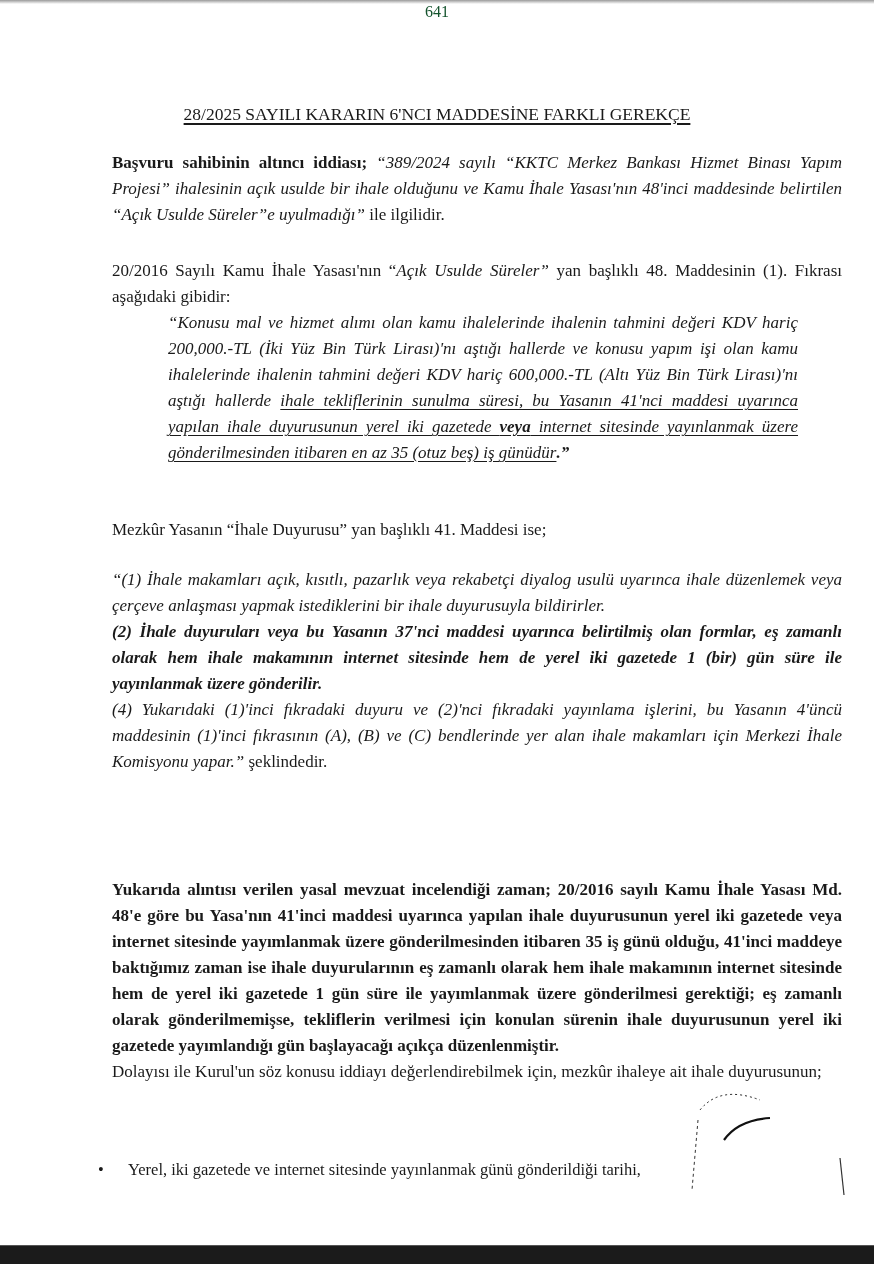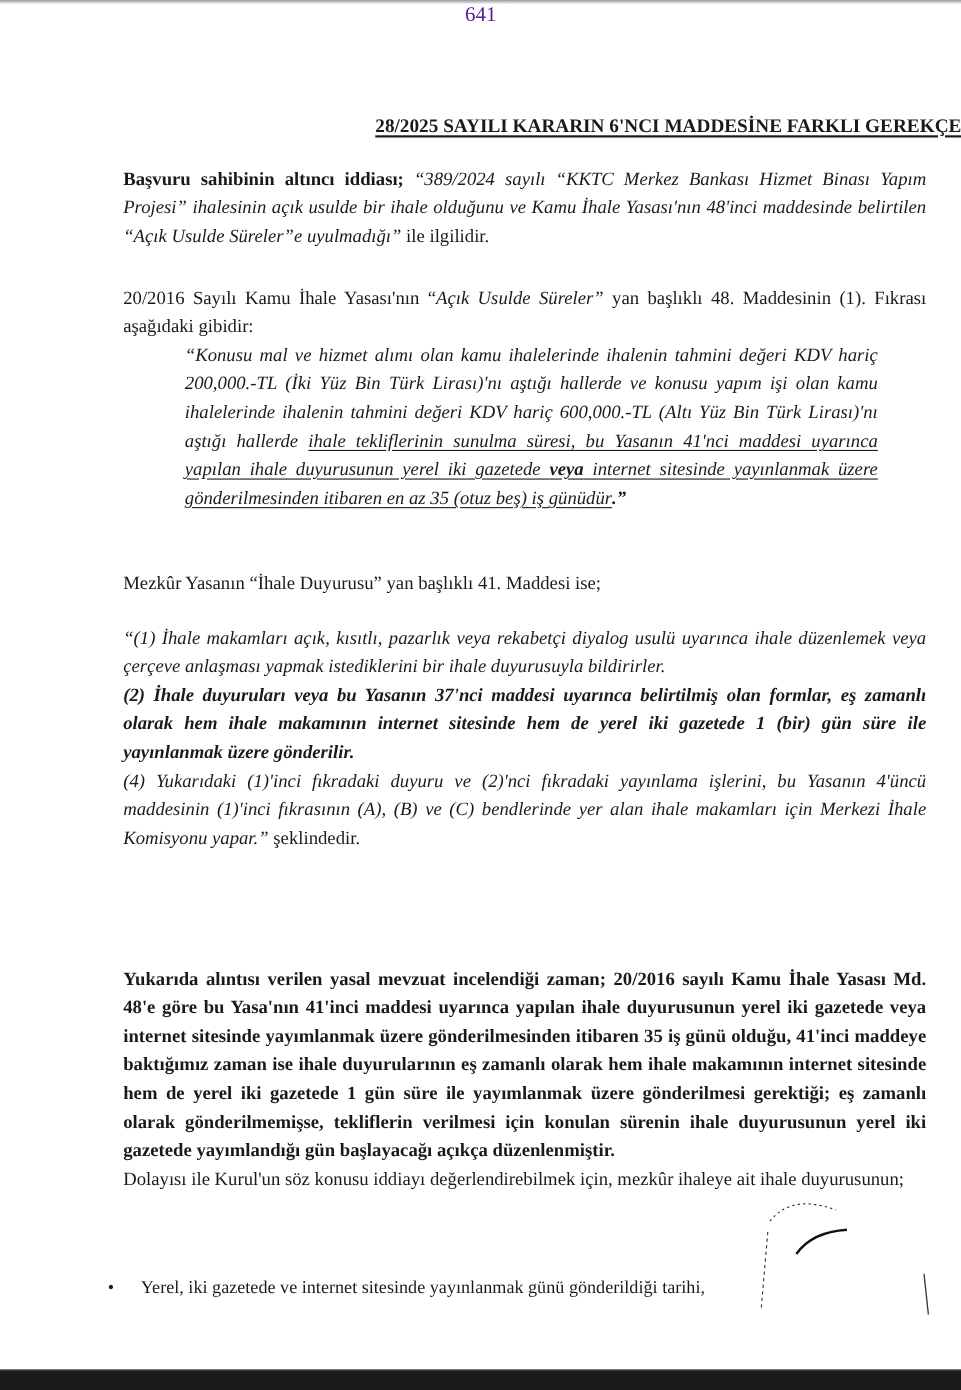--- a/index.html
+++ b/index.html
@@ -9,25 +9,25 @@
     font-family: "Liberation Serif", "DejaVu Serif", serif;
     color: #1a1a1a;
     position: relative;
   }
   .topshade {
     position: absolute; left: 0; top: 0; width: 874px; height: 4px;
     background: linear-gradient(#9a9a9a, #ffffff);
   }
   .page-number {
     position: absolute; top: 3px; left: 0; width: 874px; text-align: center;
-    font-size: 19px; color: #4c1d95;
+    font-size: 16px; color: #14532d;
   }
   .title {
-    position: absolute; top: 104px; left: 0; width: 874px; text-align: right;
-    font-weight: bold; font-size: 17.5px; text-decoration: underline;
+    position: absolute; top: 104px; left: 0; width: 874px; text-align: center;
+    font-weight: normal; font-size: 17.5px; text-decoration: underline;
     text-decoration-thickness: 2px; text-underline-offset: 3px;
     color: #1a1a1a;
   }
   .block {
     position: absolute; left: 74px; width: 730px;
     font-size: 17px; line-height: 26px; text-align: justify; margin-left: 38px;
   }
   .indent { left: 130px; width: 630px; }
   .i { font-style: italic; }
   .b { font-weight: bold; }

